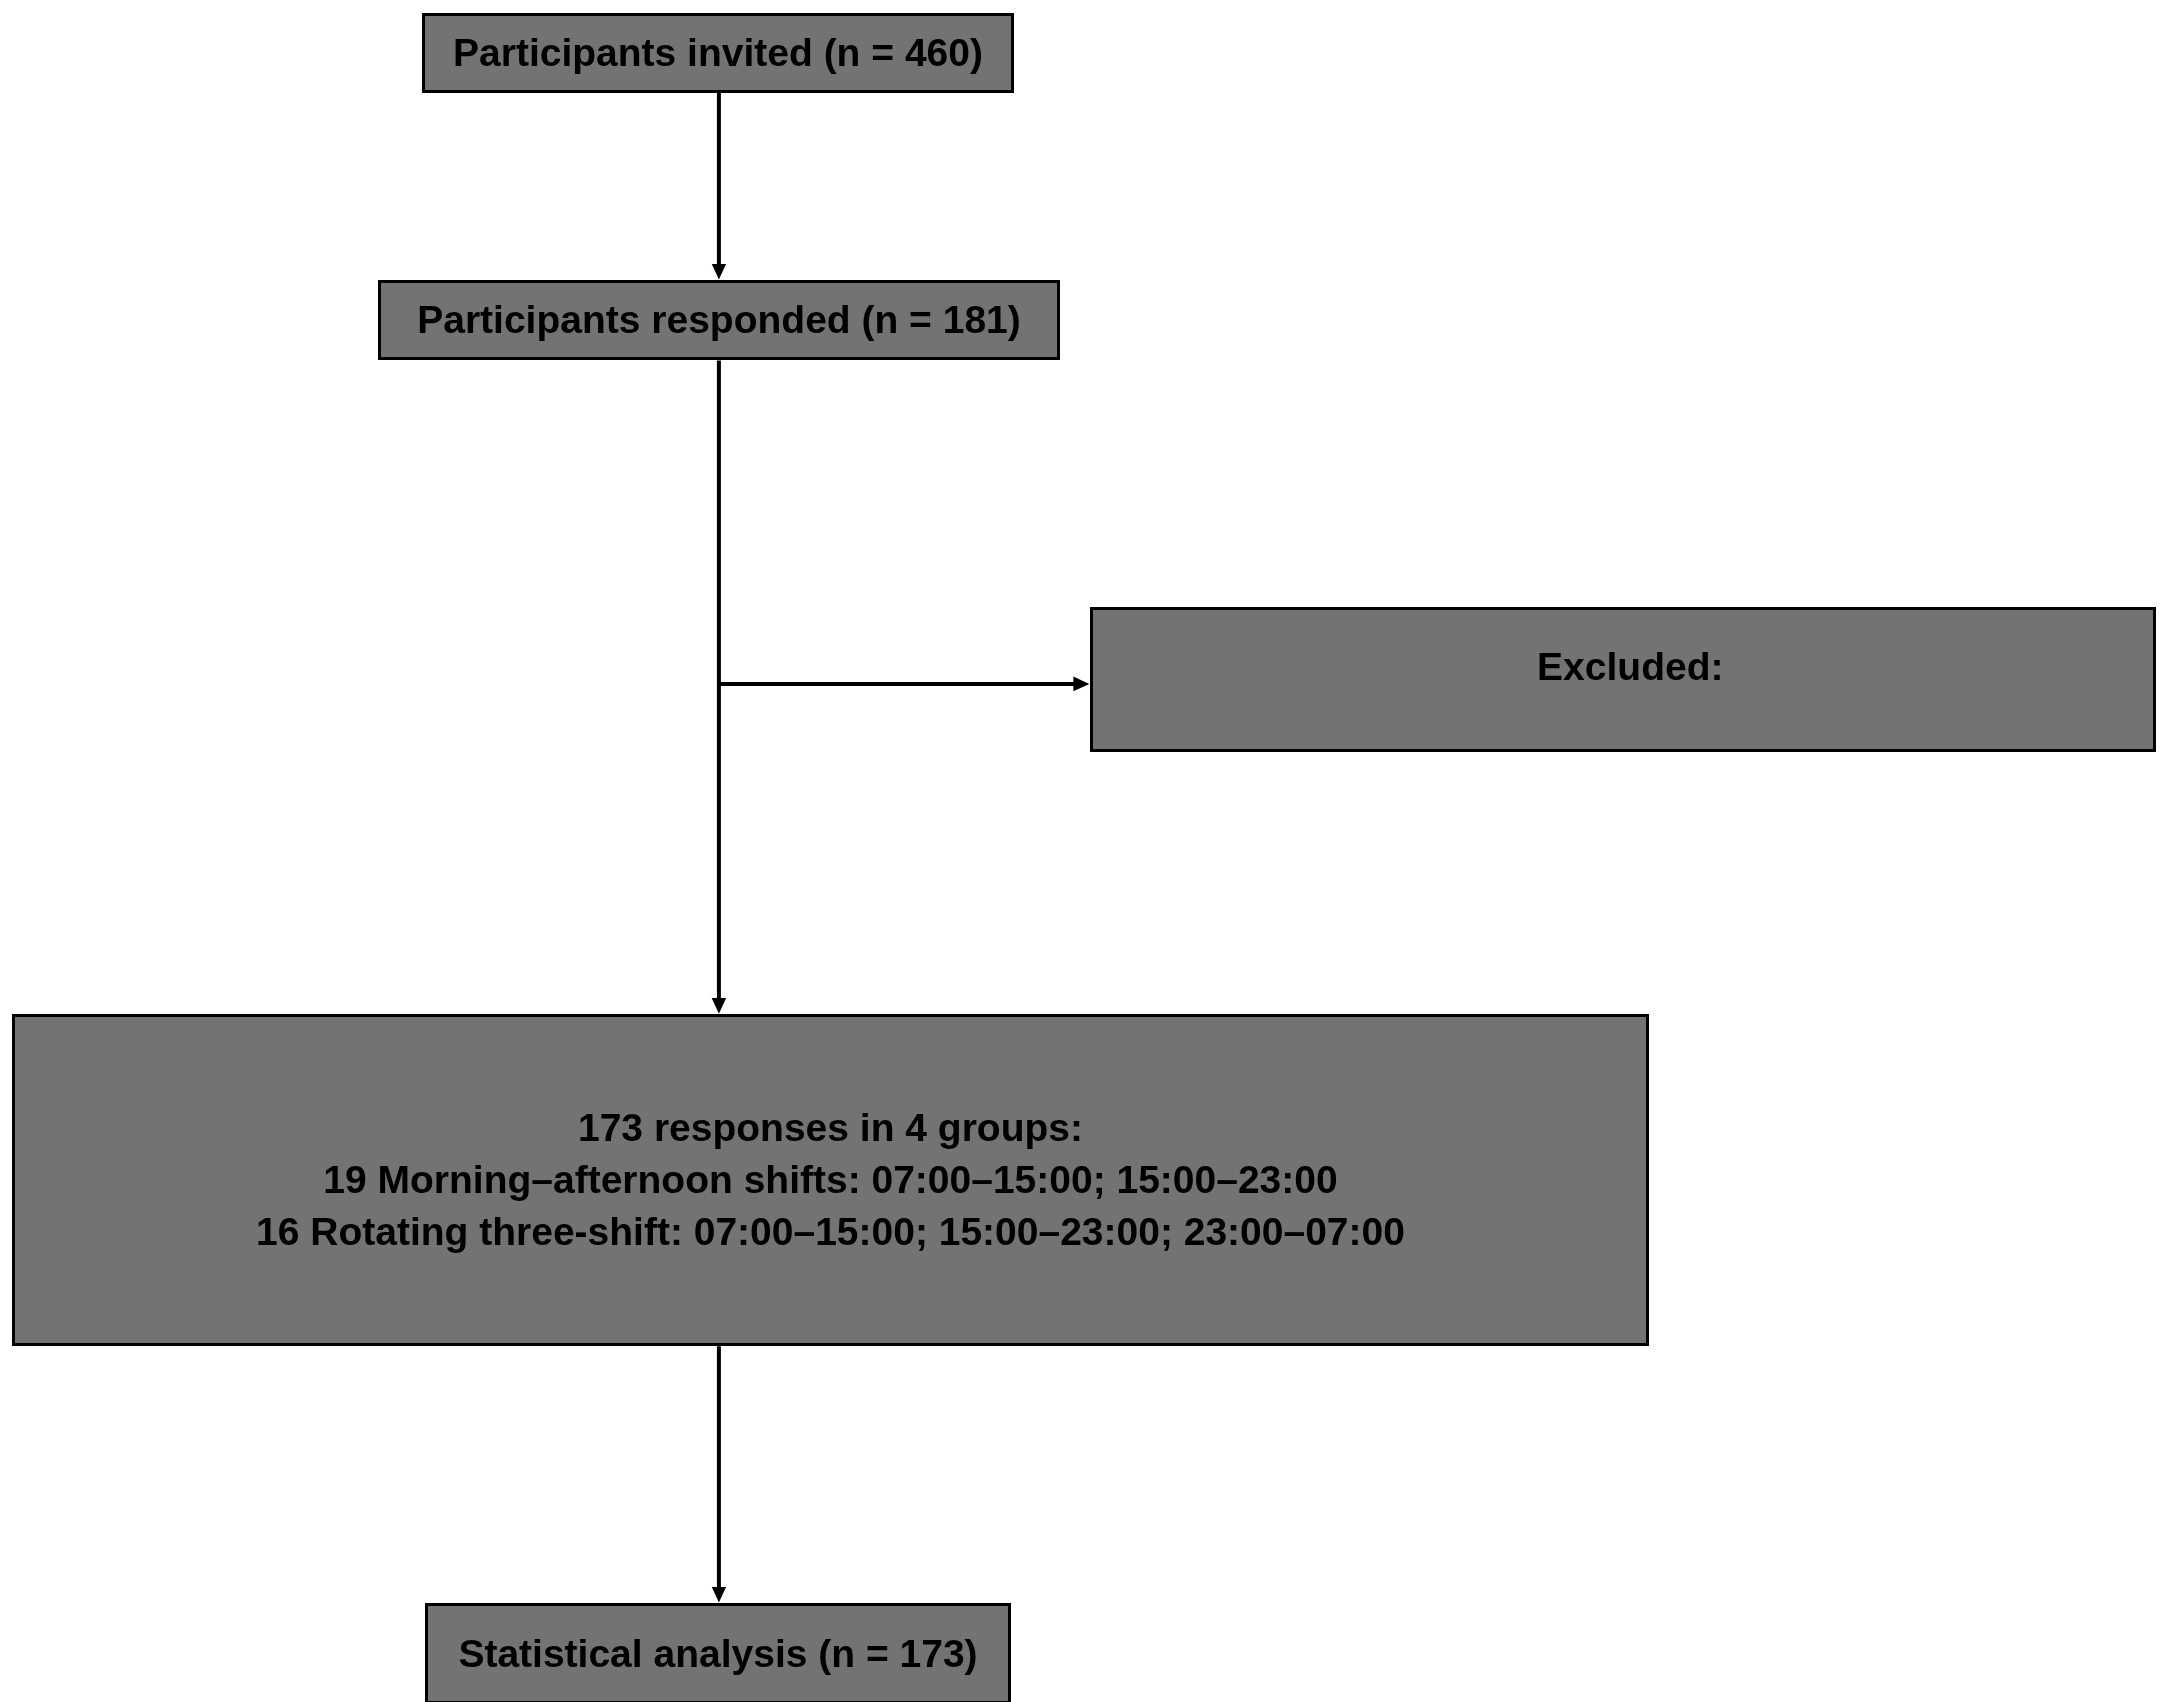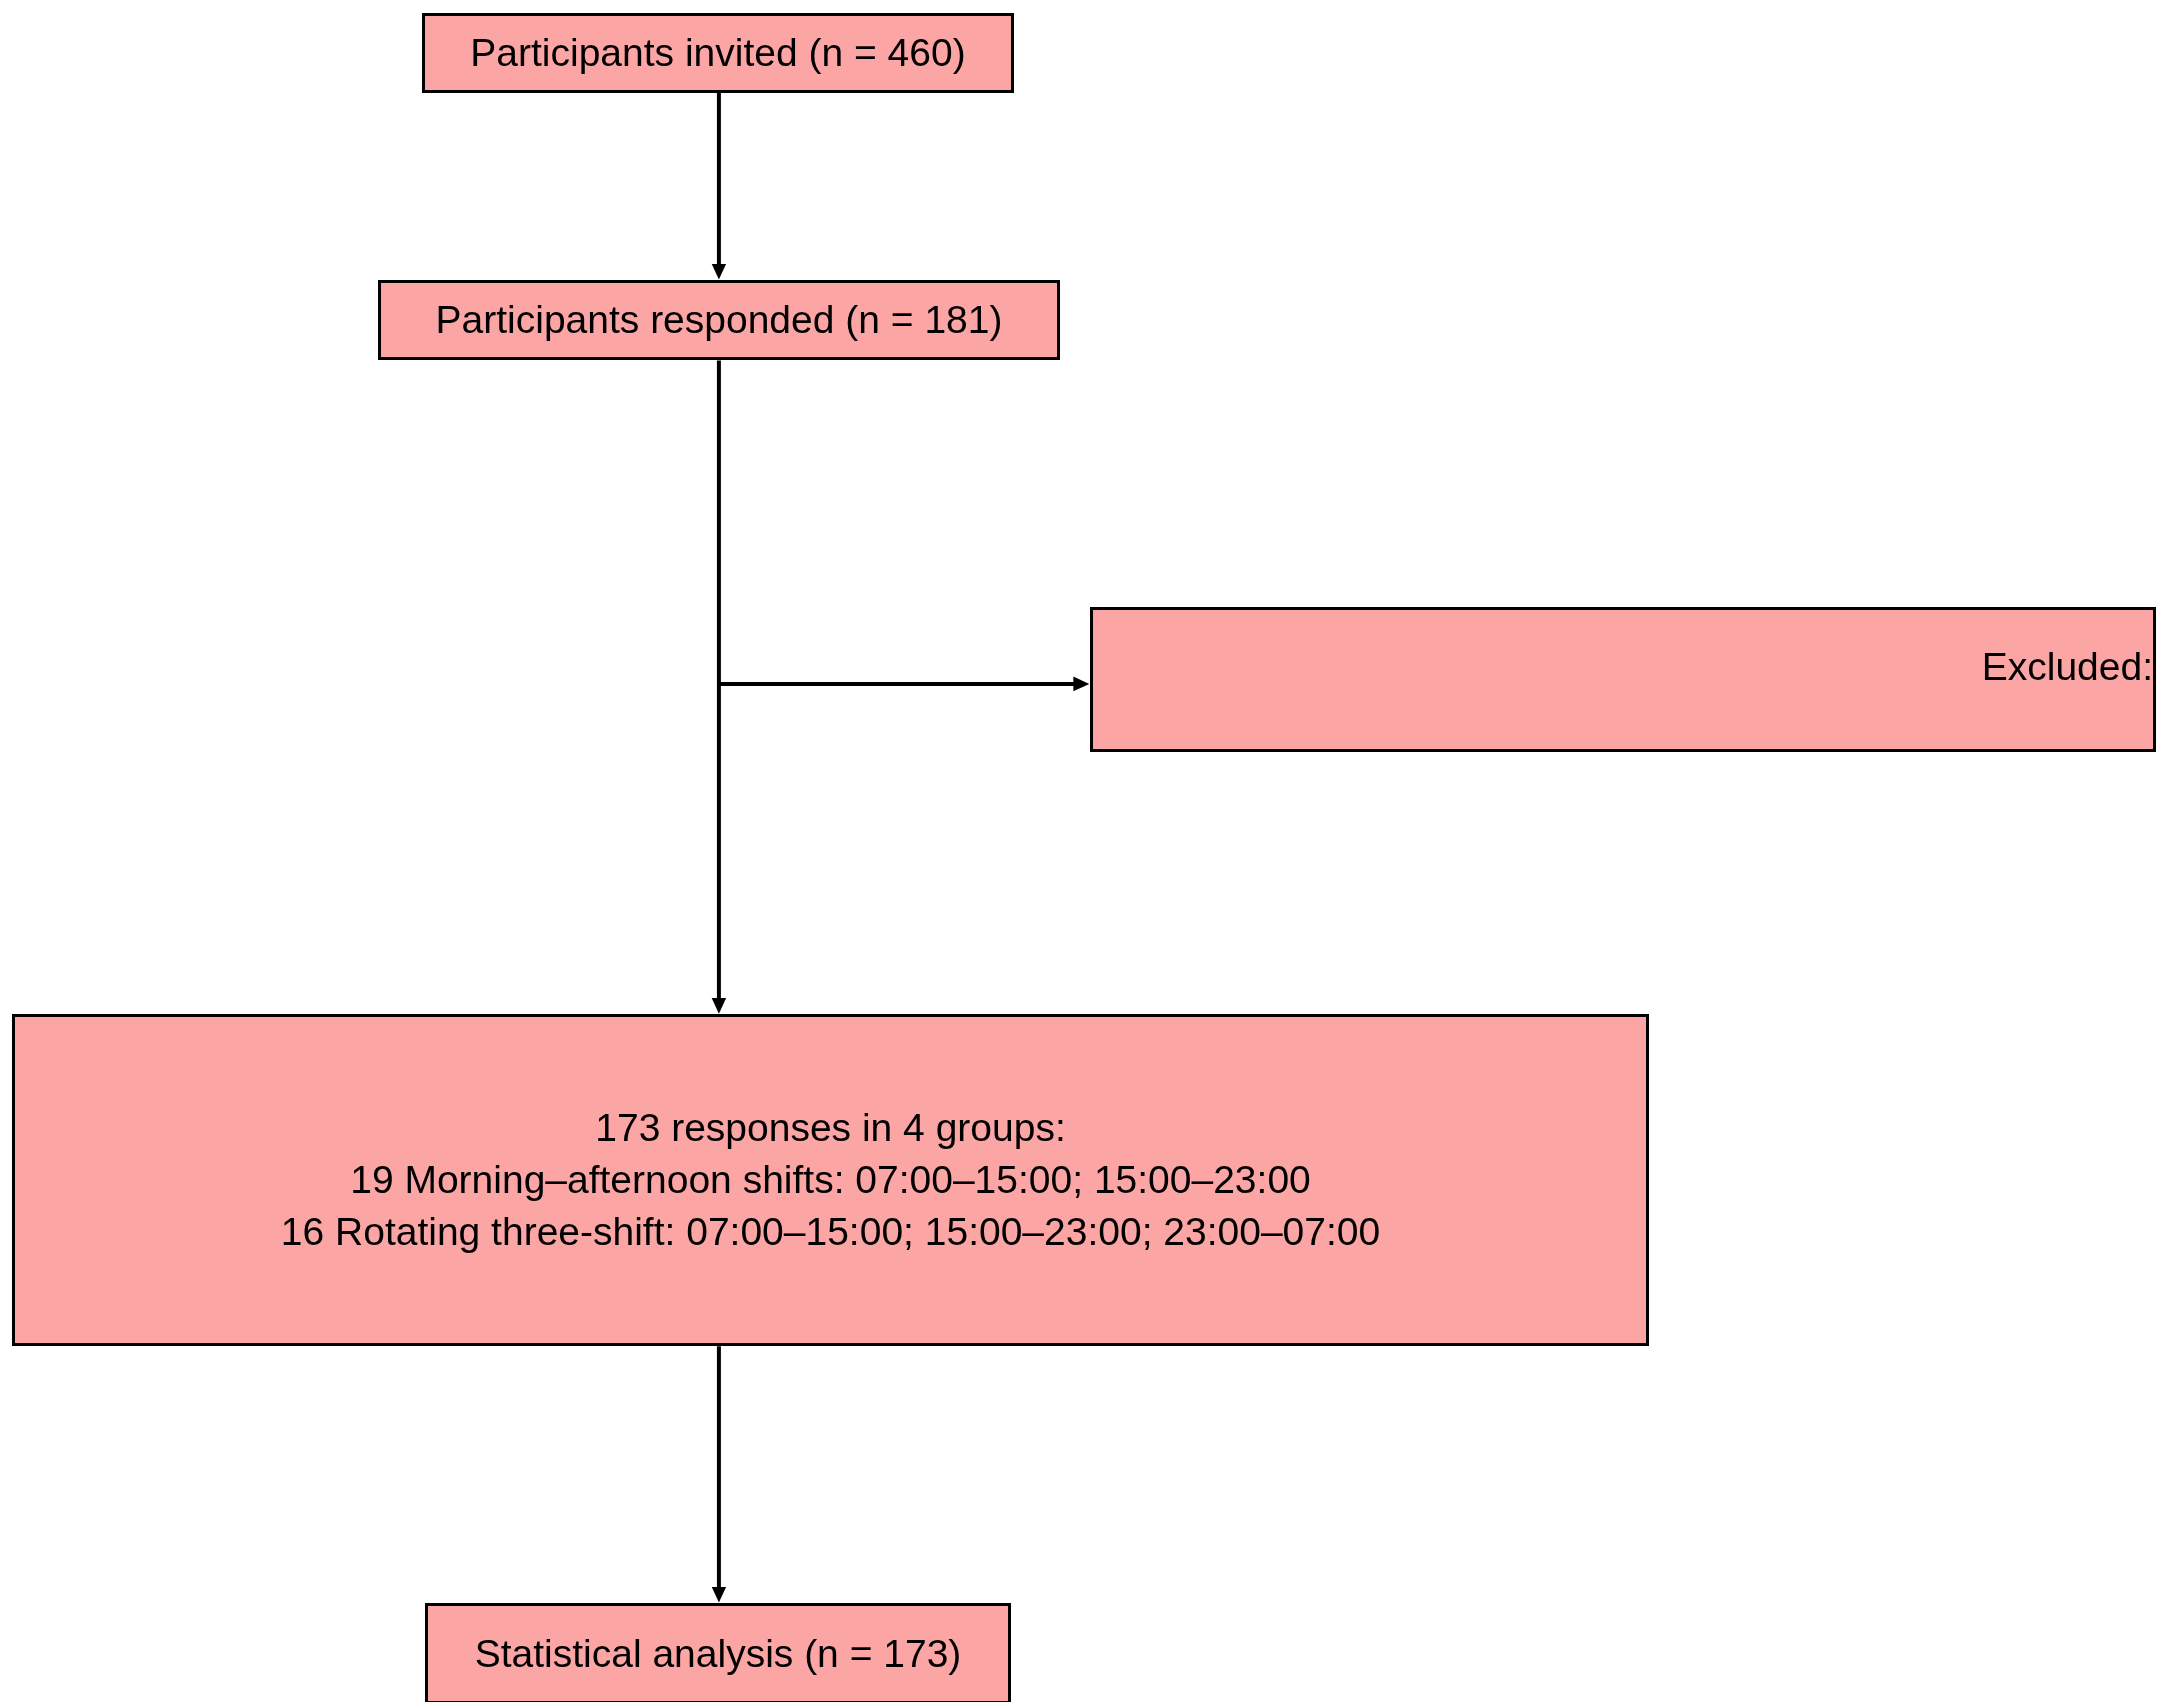--- a/index.html
+++ b/index.html
@@ -13,33 +13,34 @@
     height: 1703px;
     background: #ffffff;
     font-family: "Liberation Sans", sans-serif;
     color: #000000;
     overflow: hidden;
   }
   .flow-box {
     position: absolute;
     box-sizing: border-box;
     border: 3.3px solid #000000;
-    background: #fca5a5;
+    background: #737373;
     display: flex;
     flex-direction: column;
     justify-content: center;
     color: #000000;
+    font-weight: bold;
   }
   .flow-box .line {
     font-size: 39px;
     line-height: 1.02;
     white-space: nowrap;
   }
   .center-lines { align-items: center; }
-  .left-lines { align-items: flex-end; padding-left: 14.6px; }
+  .left-lines { align-items: center; padding-left: 14.6px; }
 
   
   #box-invited   { left: 422px;  top: 12.6px;   width: 592px;  height: 80px; }
   #box-responded { left: 378px;  top: 280px;  width: 682px; height: 80px; }
   #box-excluded  { left: 1090px; top: 607px;  width: 1066px; height: 145px; }
   #box-groups    { left: 12px;   top: 1014px; width: 1637px; height: 332px; }
   #box-analysis  { left: 425px;  top: 1603px; width: 586px;  height: 101px; }
 
   #box-excluded .line { font-size: 39px; }
   #box-excluded .line.first { margin-bottom: 25px; }

